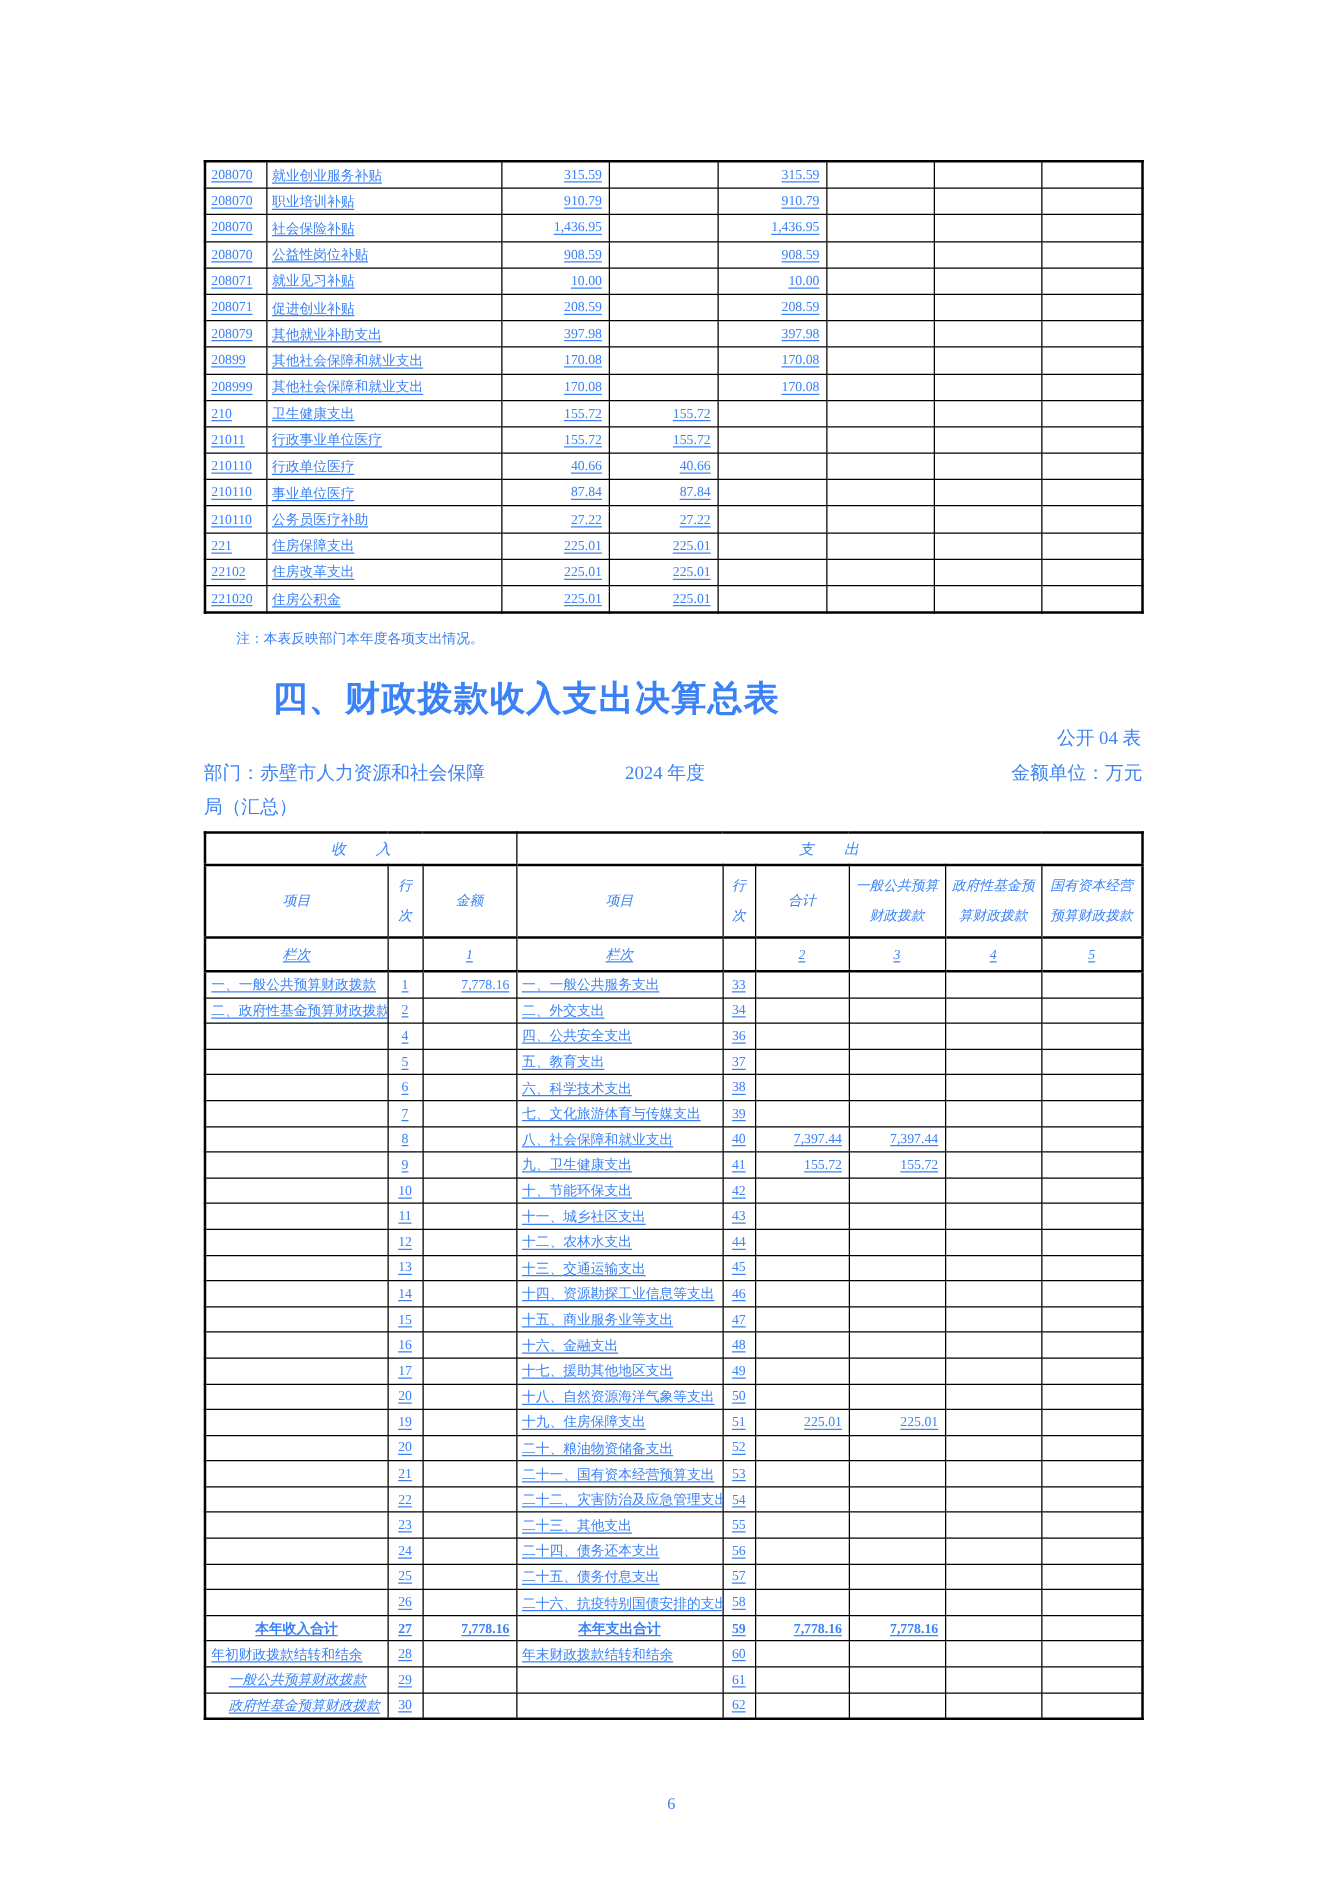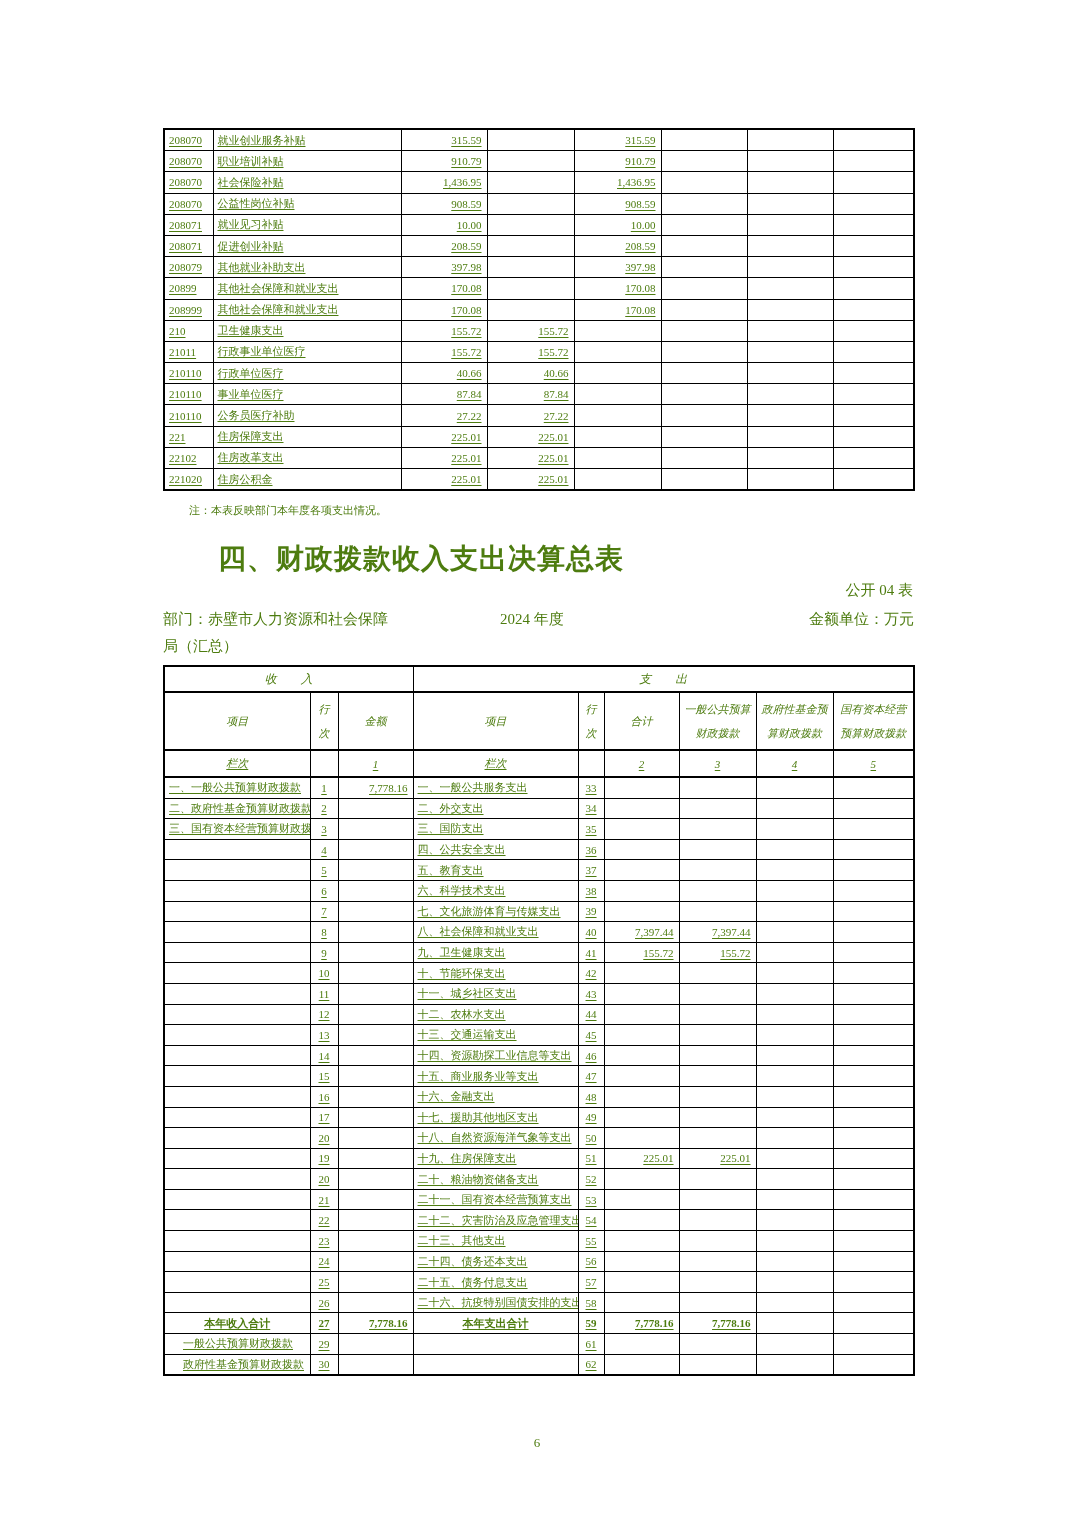--- a/index.html
+++ b/index.html
@@ -1,35 +1,35 @@
 <!DOCTYPE html>
 <html><head>
 <meta charset="utf-8">
 <style>
   html,body{margin:0;padding:0;background:#888;}
   .page{position:relative;width:1074px;height:1520px;background:#fff;margin:0 auto;
-        font-family:"Liberation Serif","DejaVu Serif",serif;color:#4d7c0f;overflow:hidden;}
+        font-family:"Liberation Serif","DejaVu Serif",serif;color:#3b82f6;overflow:hidden;}
   table{border-collapse:collapse;table-layout:fixed;}
   
   .t1{position:absolute;left:163px;top:128px;width:751px;border:2px solid #000;}
   .t1 td{border:1.5px solid #000;height:20.2px;font-size:11px;padding:0 4px;
          overflow:hidden;white-space:nowrap;}
   
   .t2{position:absolute;left:163px;top:665px;width:751px;border:2px solid #000;}
   .t2 th,.t2 td{border:1px solid #000;font-size:11px;font-weight:normal;overflow:hidden;}
   .t2 thead th{text-align:center;vertical-align:middle;font-style:italic;}
   .h1 th{height:22px;border-bottom:2px solid #000;font-size:12px;}
   .h2 th{height:54px;white-space:pre-line;line-height:24px;border-bottom:2px solid #000;}
   .h3 th{height:23px;border-bottom:2px solid #000;}
   .t2 tbody td{height:19.6px;padding:0 4px;white-space:nowrap;}
   .a-l{text-align:left;} .a-c{text-align:center;} .a-r{text-align:right;padding-right:5px !important;}
   .ut{text-decoration:underline;text-underline-offset:2px;}
   .t2 tr.b td{font-weight:bold;}
   .t2 tr.b td.c0,.t2 tr.b td.c3{text-align:center;}
-  td.ind{padding-left:18px !important;}
+  td.ind{padding-left:18px !important;font-style:italic;}
   
   .note{position:absolute;left:165px;top:503px;font-size:11px;margin-left:24px;}
   .title{position:absolute;left:218px;top:540px;margin:0;font-size:28px;font-weight:bold;
          letter-spacing:1px;font-family:"Liberation Sans","DejaVu Sans",sans-serif;}
   .pub-label{position:absolute;right:161px;top:581px;font-size:15px;}
   .meta{position:absolute;left:163px;top:606px;width:751px;font-size:15px;line-height:27px;}
   .dept{width:360px;}
   .year{position:absolute;left:337px;top:0;}
   .unit{position:absolute;right:0;top:0;}
   .pageno{position:absolute;left:0;top:1435px;width:100%;text-align:center;font-size:13px;}
@@ -300,31 +300,20 @@
           <td class="a-c c1"><span class="ut">2</span></td>
           <td class="a-r c2"></td>
           <td class="a-l c3"><span class="ut">二、外交支出</span></td>
           <td class="a-c c4"><span class="ut">34</span></td>
           <td class="a-r c5"></td>
           <td class="a-r c6"></td>
           <td class="a-r c7"></td>
           <td class="a-r c8"></td>
         </tr>
         <tr>
-          <td class="a-l c0"><span class="ut">三、国有资本经营预算财政拨</span></td>
-          <td class="a-c c1"><span class="ut">3</span></td>
-          <td class="a-r c2"></td>
-          <td class="a-l c3"><span class="ut">三、国防支出</span></td>
-          <td class="a-c c4"><span class="ut">35</span></td>
-          <td class="a-r c5"></td>
-          <td class="a-r c6"></td>
-          <td class="a-r c7"></td>
-          <td class="a-r c8"></td>
-        </tr>
-        <tr>
           <td class="a-l c0"></td>
           <td class="a-c c1"><span class="ut">4</span></td>
           <td class="a-r c2"></td>
           <td class="a-l c3"><span class="ut">四、公共安全支出</span></td>
           <td class="a-c c4"><span class="ut">36</span></td>
           <td class="a-r c5"></td>
           <td class="a-r c6"></td>
           <td class="a-r c7"></td>
           <td class="a-r c8"></td>
         </tr>
@@ -575,20 +564,31 @@
           <td class="a-c c1"><span class="ut">27</span></td>
           <td class="a-r c2"><span class="ut">7,778.16</span></td>
           <td class="a-l c3"><span class="ut">本年支出合计</span></td>
           <td class="a-c c4"><span class="ut">59</span></td>
           <td class="a-r c5"><span class="ut">7,778.16</span></td>
           <td class="a-r c6"><span class="ut">7,778.16</span></td>
           <td class="a-r c7"></td>
           <td class="a-r c8"></td>
         </tr>
         <tr>
+          <td class="a-l c0"><span class="ut">年初财政拨款结转和结余</span></td>
+          <td class="a-c c1"><span class="ut">28</span></td>
+          <td class="a-r c2"></td>
+          <td class="a-l c3"><span class="ut">年末财政拨款结转和结余</span></td>
+          <td class="a-c c4"><span class="ut">60</span></td>
+          <td class="a-r c5"></td>
+          <td class="a-r c6"></td>
+          <td class="a-r c7"></td>
+          <td class="a-r c8"></td>
+        </tr>
+        <tr>
           <td class="a-l c0 ind"><span class="ut">一般公共预算财政拨款</span></td>
           <td class="a-c c1"><span class="ut">29</span></td>
           <td class="a-r c2"></td>
           <td class="a-l c3"></td>
           <td class="a-c c4"><span class="ut">61</span></td>
           <td class="a-r c5"></td>
           <td class="a-r c6"></td>
           <td class="a-r c7"></td>
           <td class="a-r c8"></td>
         </tr>

